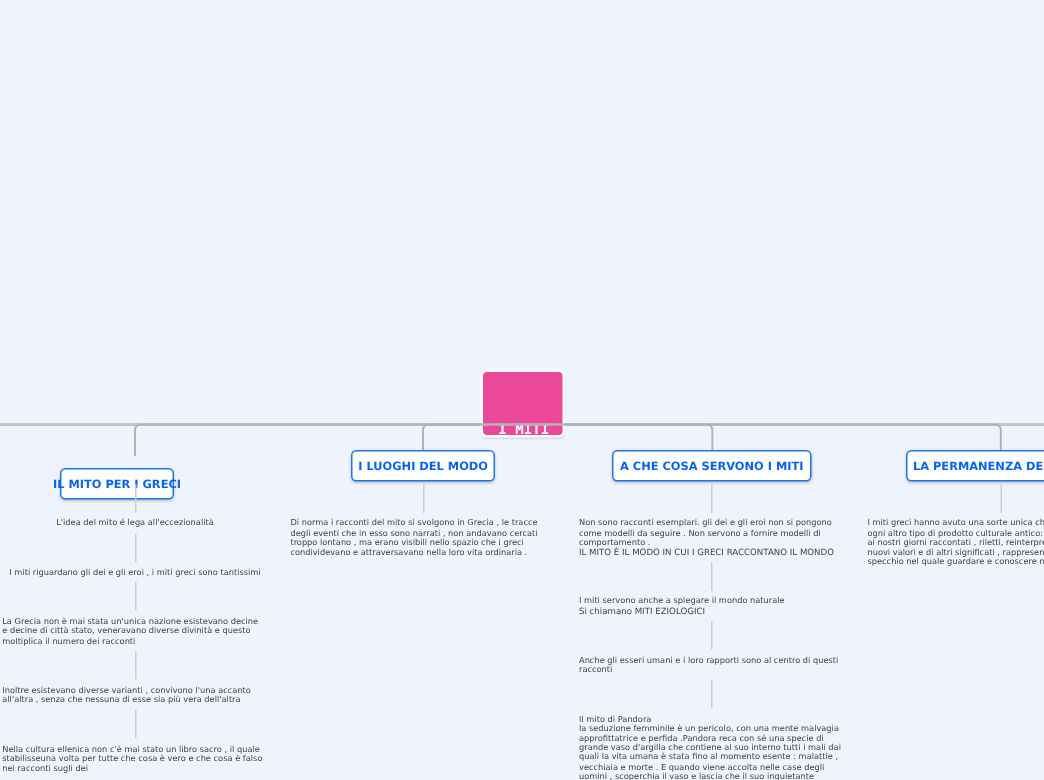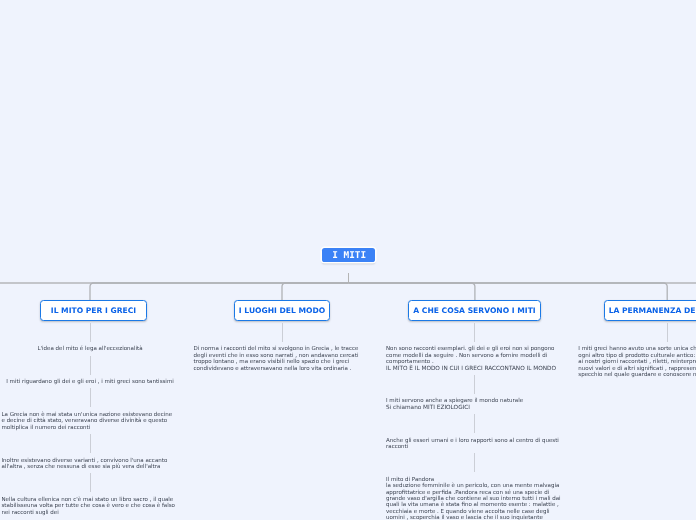--- a/index.html
+++ b/index.html
@@ -6,24 +6,24 @@
   body{width:696px;height:520px;overflow:hidden;background:#eff3fd;
        font-family:"DejaVu Sans",sans-serif;
        -webkit-font-smoothing:antialiased;text-rendering:geometricPrecision;}
   .canvas{position:relative;width:696px;height:520px;overflow:hidden;
           transform:translateZ(0);}
 
   
   .trunk{position:absolute;left:0;top:282.3px;width:696px;height:1.35px;background:#c3c5ca;}
 
   
-  .root{position:absolute;left:322.3px;top:247.6px;width:52.4px;height:14px;
-        background:#3b82f6;border-radius:2.6px;
+  .root{position:absolute;left:322.3px;top:247.6px;width:52.4px;height:42px;
+        background:#ec4899;border-radius:2.6px;
         box-shadow:0 0 0 1.6px #ffffff, 0 1.5px 2px rgba(0,0,0,.22);
-        display:flex;align-items:flex-start;justify-content:center;box-sizing:border-box;}
+        display:flex;align-items:flex-end;justify-content:center;box-sizing:border-box;}
   .root .lbl{font:bold 9.4px "DejaVu Sans Mono",monospace;color:#ffffff;
              position:relative;top:2.3px;left:0.7px;}
   .rootstem{position:absolute;left:347.9px;top:273.2px;width:1.4px;height:9.5px;background:#b4b4b4;}
 
   
   .node{position:absolute;top:300px;height:20.5px;background:#ffffff;
         border:1.3px solid #1b79e6;border-radius:3.5px;
         display:flex;align-items:center;justify-content:center;box-sizing:border-box;
         box-shadow:0 1px 2px rgba(0,0,0,.22);}
   .node .lbl{font:bold 7.6px "DejaVu Sans",sans-serif;color:#0b63e8;white-space:nowrap;}
@@ -42,21 +42,21 @@
   <div class="rootstem"></div>
 
   <div class="root">
     <span class="lbl">I MITI</span>
   </div>
 
   <div id="branches">
       <svg width="270.6" height="24" style="position: absolute; left: 84px; top: 281.95px;">
         <path d="M 264.6 1 H 9.6 A 3.6 3.6 0 0 0 6 4.6 V 22" fill="none" stroke="#b0b2b6" stroke-width="1.3"></path>
       </svg>
-      <div class="node" style="left: 40px; width: 107px;">
+      <div class="node" style="left: 40px; width: 76px; margin-top: 12px;">
         <span class="lbl">IL MITO PER I GRECI</span>
       </div>
       <div class="seg" style="left: 89.85px; top: 322.7px; height: 19.1px;"></div>
       <div class="blk" style="left: 1.5px; width: 177px; top: 346.3px; text-align: center;">
         <div>L'idea del mito é lega all'eccezionalità</div>
       </div>
       <div class="seg" style="left: 89.85px; top: 355.5px; height: 19.1px;"></div>
       <div class="blk" style="left: 1.5px; width: 177px; top: 379.1px; text-align: center;">
         <div>I miti riguardano gli dei e gli eroi ,  i miti greci sono tantissimi</div>
       </div>

